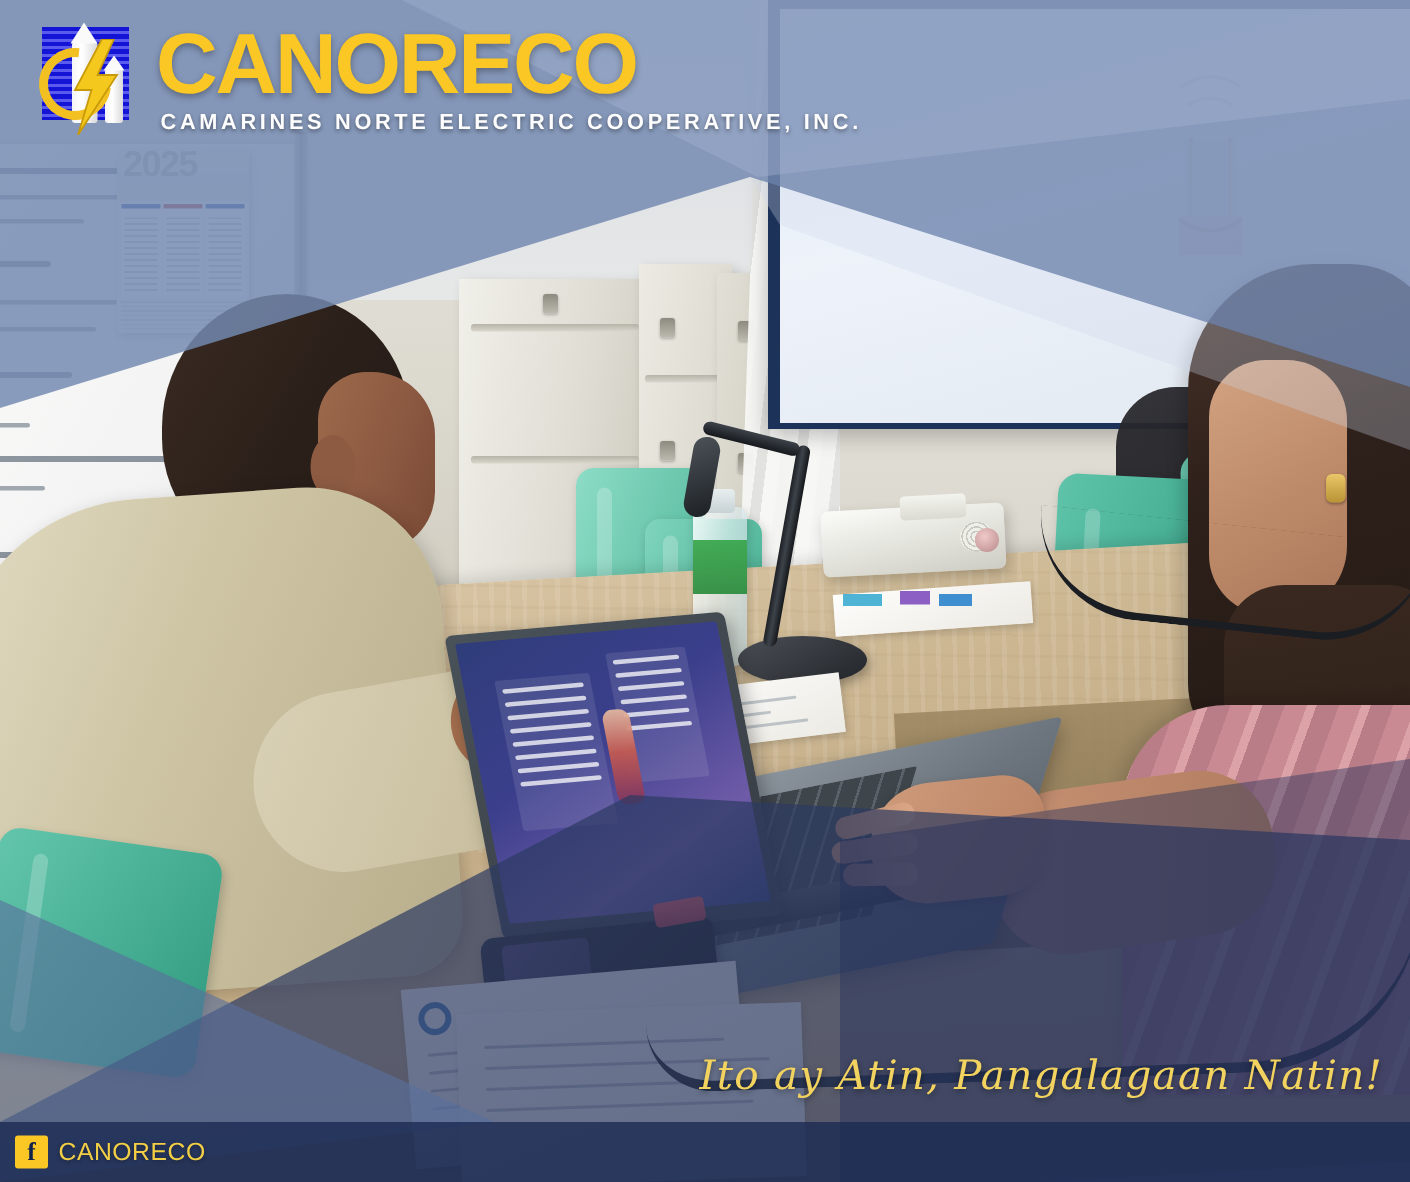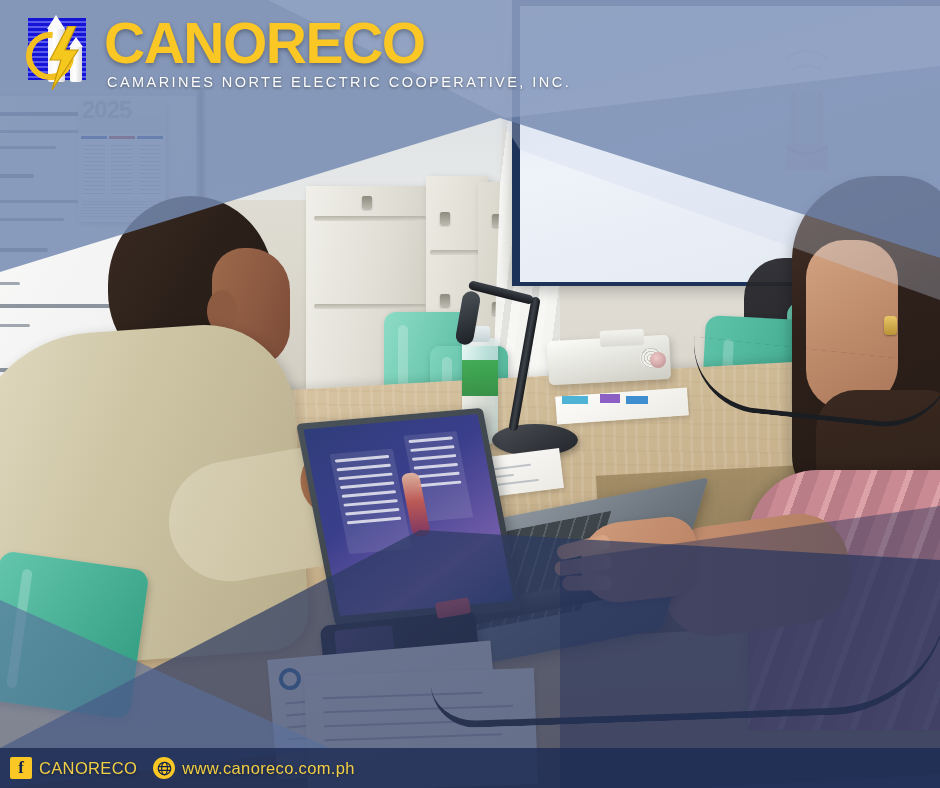--- a/index.html
+++ b/index.html
@@ -266,21 +266,21 @@
   .tower-b{left:52px;top:34px;width:12px;height:36px;border-radius:2px;}
   .tower-b:before{content:"";position:absolute;left:-1px;top:-9px;border-left:7px solid transparent;
       border-right:7px solid transparent;border-bottom:10px solid #fafafa;}
   .logo-c{position:absolute;left:8px;top:20px;width:48px;height:48px;border-radius:50%;
       border:6px solid #f2c021;border-right-color:transparent;transform:rotate(-38deg);}
   .bolt{position:absolute;left:28px;top:14px;width:36px;height:64px;}
   .bolt svg{display:block;}
   .btext{padding-top:4px;}
   .btitle{font-size:57px;line-height:.96;font-weight:800;color:#fac724;
       letter-spacing:-1.5px;text-shadow:0 2px 5px rgba(0,0,0,.33);}
-  .bsub{font-size:14.5px;letter-spacing:2.45px;color:#fdfdfd;font-weight:400;
+  .bsub{font-size:14.5px;letter-spacing:2.45px;color:#fdfdfd;font-weight:700;
       text-shadow:0 1px 3px rgba(0,0,0,.45);margin-top:3px;margin-left:3px;}
 
   
   .tagline{position:absolute;right:18px;top:702px;
       font-family:"DejaVu Serif",serif;font-style:italic;font-size:27px;
       color:#f3d35f;letter-spacing:.8px;white-space:nowrap;
       text-shadow:0 1px 4px rgba(0,0,0,.45);}
 
   
   .footer{position:absolute;left:0;bottom:0;width:940px;height:40px;
@@ -521,35 +521,26 @@
           <polygon points="22,0 4,34 15,34 6,64 32,24 19,24 30,0" fill="#f5c81e" stroke="#c79a0a" stroke-width="1.2"></polygon>
         </svg>
       </div>
     </div>
     <div class="btext">
       <div class="btitle">CANORECO</div>
       <div class="bsub">CAMARINES NORTE ELECTRIC COOPERATIVE, INC.</div>
     </div>
   </div>
 
+  <div class="tagline">Ito ay Atin, Pangalagaan Natin!</div>
 
   <div class="footer">
 
     <div class="fitem">
       <span class="fico sq">f</span>
       <span class="ftxt">CANORECO</span>
     </div>
 
-    <div class="fitem">
-      <span class="fico rd">
-        <svg width="15" height="15" viewBox="0 0 24 24">
-          <circle cx="12" cy="12" r="10" fill="none" stroke="#10224a" stroke-width="2"></circle>
-          <ellipse cx="12" cy="12" rx="4.6" ry="10" fill="none" stroke="#10224a" stroke-width="1.8"></ellipse>
-          <path d="M2.5 9h19M2.5 15h19" stroke="#10224a" stroke-width="1.8"></path>
-        </svg>
-      </span>
-      <span class="ftxt">www.canoreco.com.ph</span>
-    </div>
 
 
   </div>
 
 </div>
 
 </body></html>

